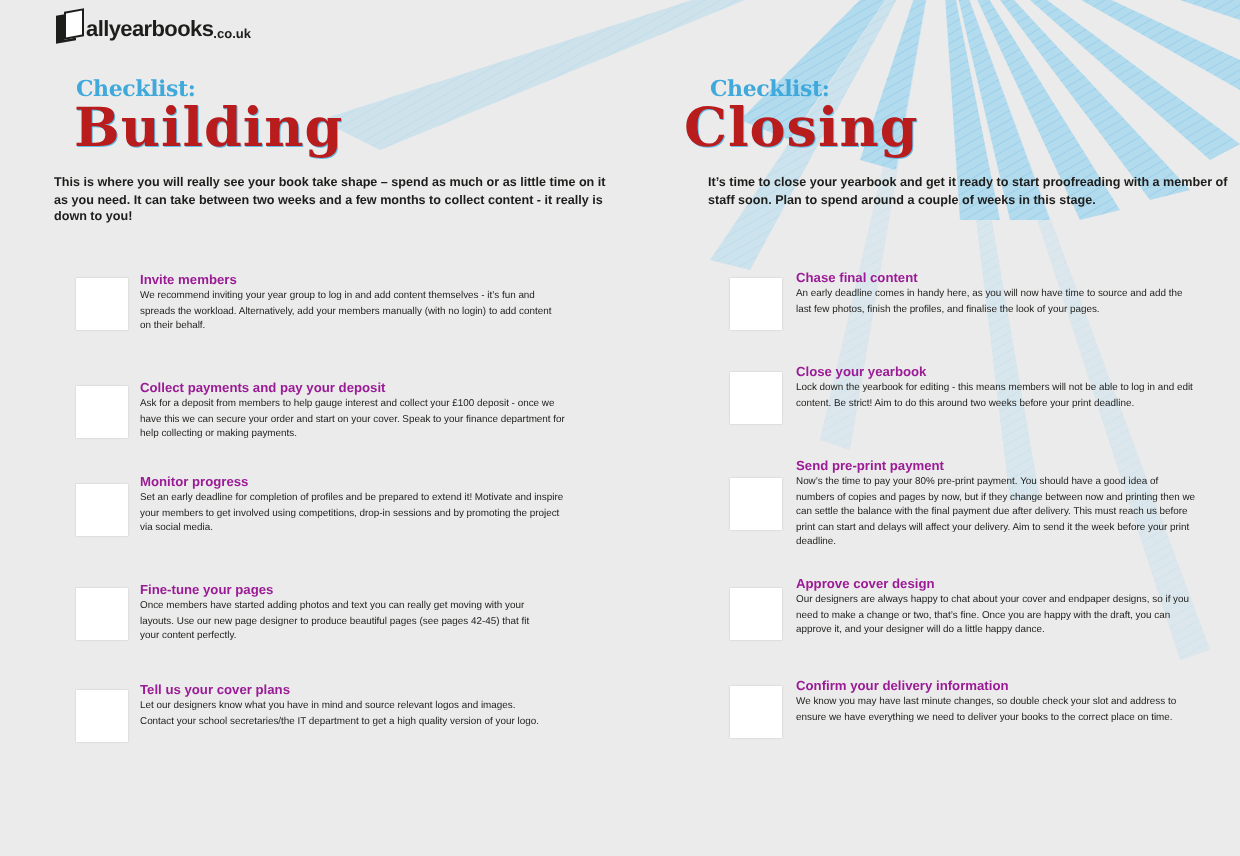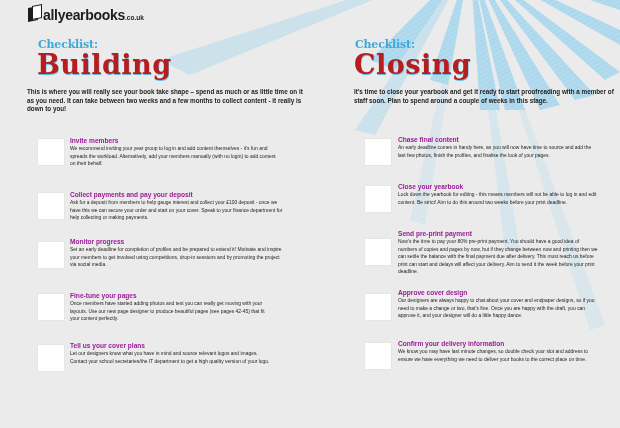--- a/index.html
+++ b/index.html
@@ -7,21 +7,21 @@
     width:620px; height:428px; overflow:hidden; position:relative;
     background:#ebebeb;
     font-family:"Liberation Sans", sans-serif;
     color:#1d1d1b;
   }
   .bg-rays { position:absolute; left:0; top:0; width:620px; height:428px; z-index:0; }
   .logo { position:absolute; left:28px; top:5px; display:flex; align-items:flex-end; z-index:2; }
   .logo-book { width:14px; height:16px; position:relative; margin-right:1px; }
   .logo-book .b1 { position:absolute; left:0; top:2px; width:10px; height:14px; background:#1d1d1b; transform:skewY(-10deg); }
   .logo-book .b2 { position:absolute; left:4px; top:0; width:10px; height:14px; background:#fff; border:1px solid #1d1d1b; box-sizing:border-box; transform:skewY(-10deg); }
-  .logo-text { font-weight:bold; font-size:14px; letter-spacing:-0.3px; line-height:12px; }
+  .logo-text { font-weight:bold; font-size:11px; letter-spacing:-0.3px; line-height:12px; }
   .logo-tld { font-size:6.5px; font-weight:bold; }
 
   .column { position:absolute; top:0; z-index:2; }
   .col-left { left:0; width:320px; }
   .col-right { left:340px; width:280px; }
 
   .kicker { position:absolute; font-family:"DejaVu Serif", serif; font-weight:bold; color:#3fa9dc; font-size:11px; letter-spacing:-0.2px; }
   .heading { position:absolute; font-family:"DejaVu Serif", serif; font-weight:bold; color:#b91c1c; font-size:27px; letter-spacing:0.5px; line-height:28px;
     text-shadow: 0.5px 0.5px 0 #62bde6; }
   .intro { position:absolute; font-size:6.3px; font-weight:bold; line-height:8.6px; color:#1d1d1b; }
@@ -116,21 +116,21 @@
       <div class="item-body" style="left:32px; top:0; width:205px;">
         <div class="item-title">Tell us your cover plans</div>
         <div class="item-desc">Let our designers know what you have in mind and source relevant logos and images. Contact your school secretaries/the IT department to get a high quality version of your logo.</div>
       </div>
     </div>
   </div>
 </section>
 
 <section class="column col-right">
   <div class="kicker" style="left:15px; top:38px;">Checklist:</div>
-  <h1 class="heading" style="left:14px; top:51px; margin:0;">Closing</h1>
+  <h1 class="heading" style="left:2px; top:51px; margin:0;">Closing</h1>
   <p class="intro" style="left:14px; top:88px; width:268px; margin:0;">It’s time to close your yearbook and get it ready to start proofreading with a member of staff soon. Plan to spend around a couple of weeks in this stage.</p>
 
   <div>
     <div class="item" style="left:25px; top:136px;">
       <div class="checkbox" style="left:0; top:3px;"></div>
       <div class="item-body" style="left:33px; top:0; width:200px;">
         <div class="item-title">Chase final content</div>
         <div class="item-desc">An early deadline comes in handy here, as you will now have time to source and add the last few photos, finish the profiles, and finalise the look of your pages.</div>
       </div>
     </div>

